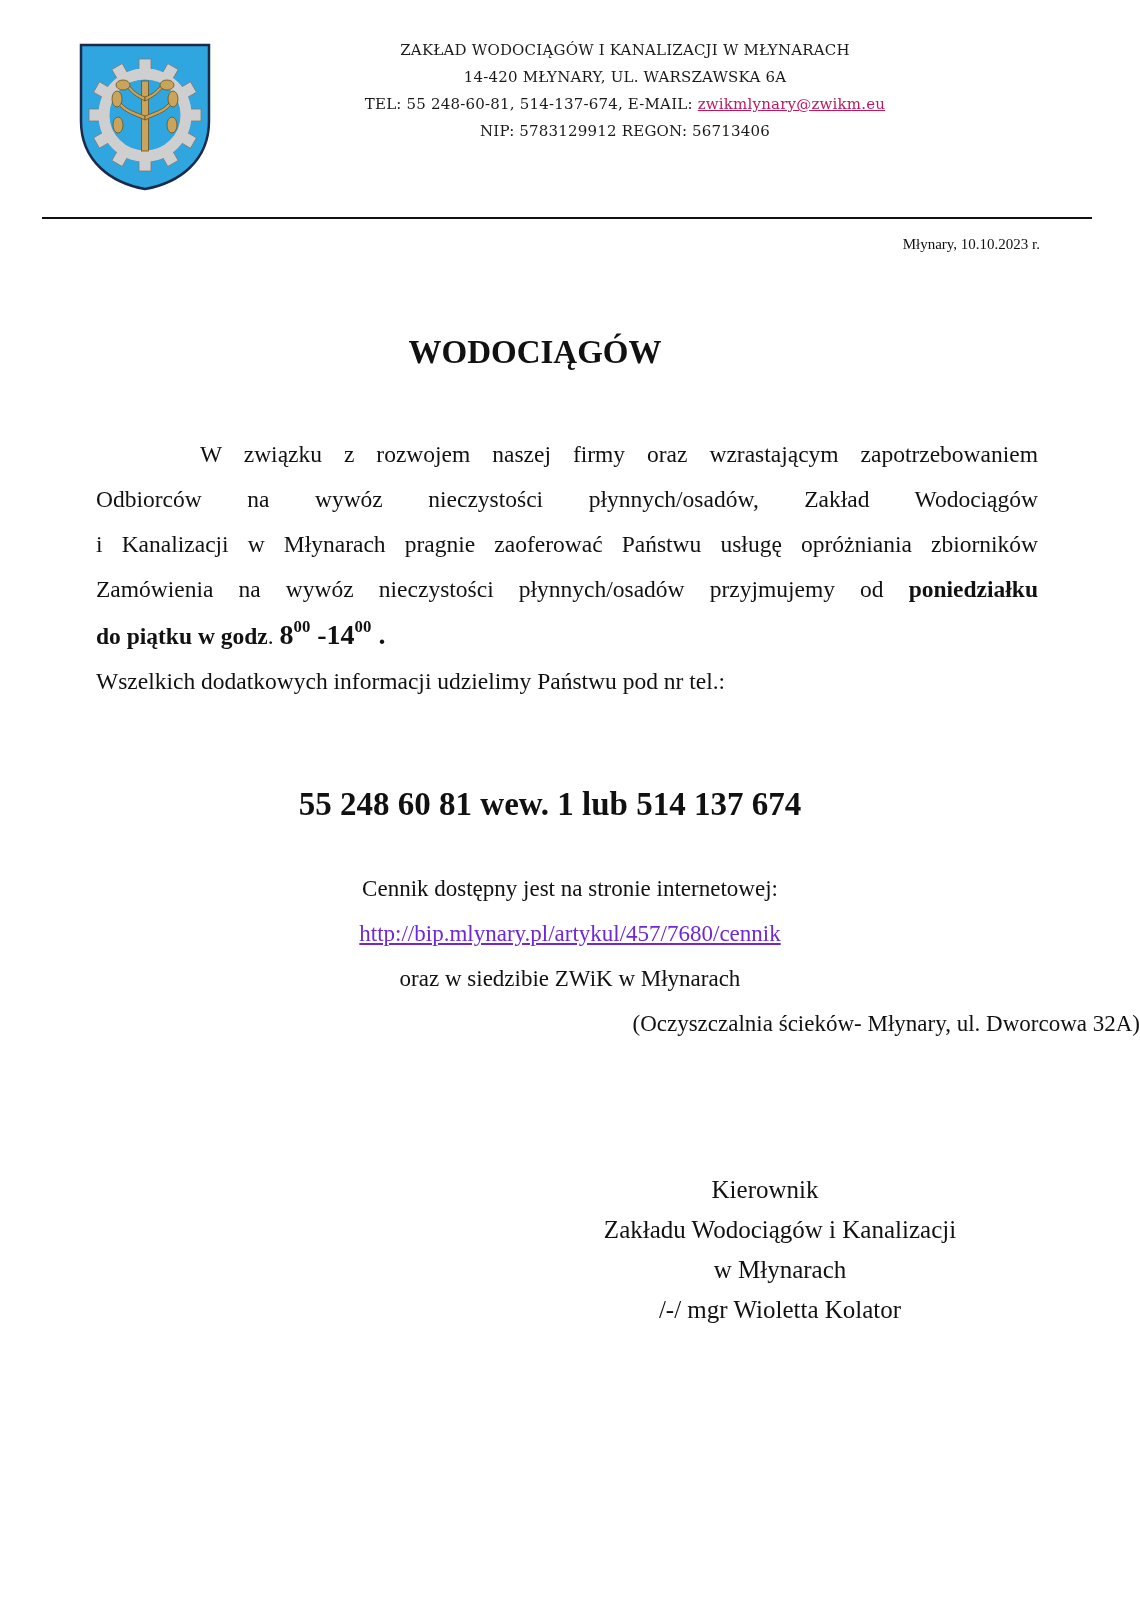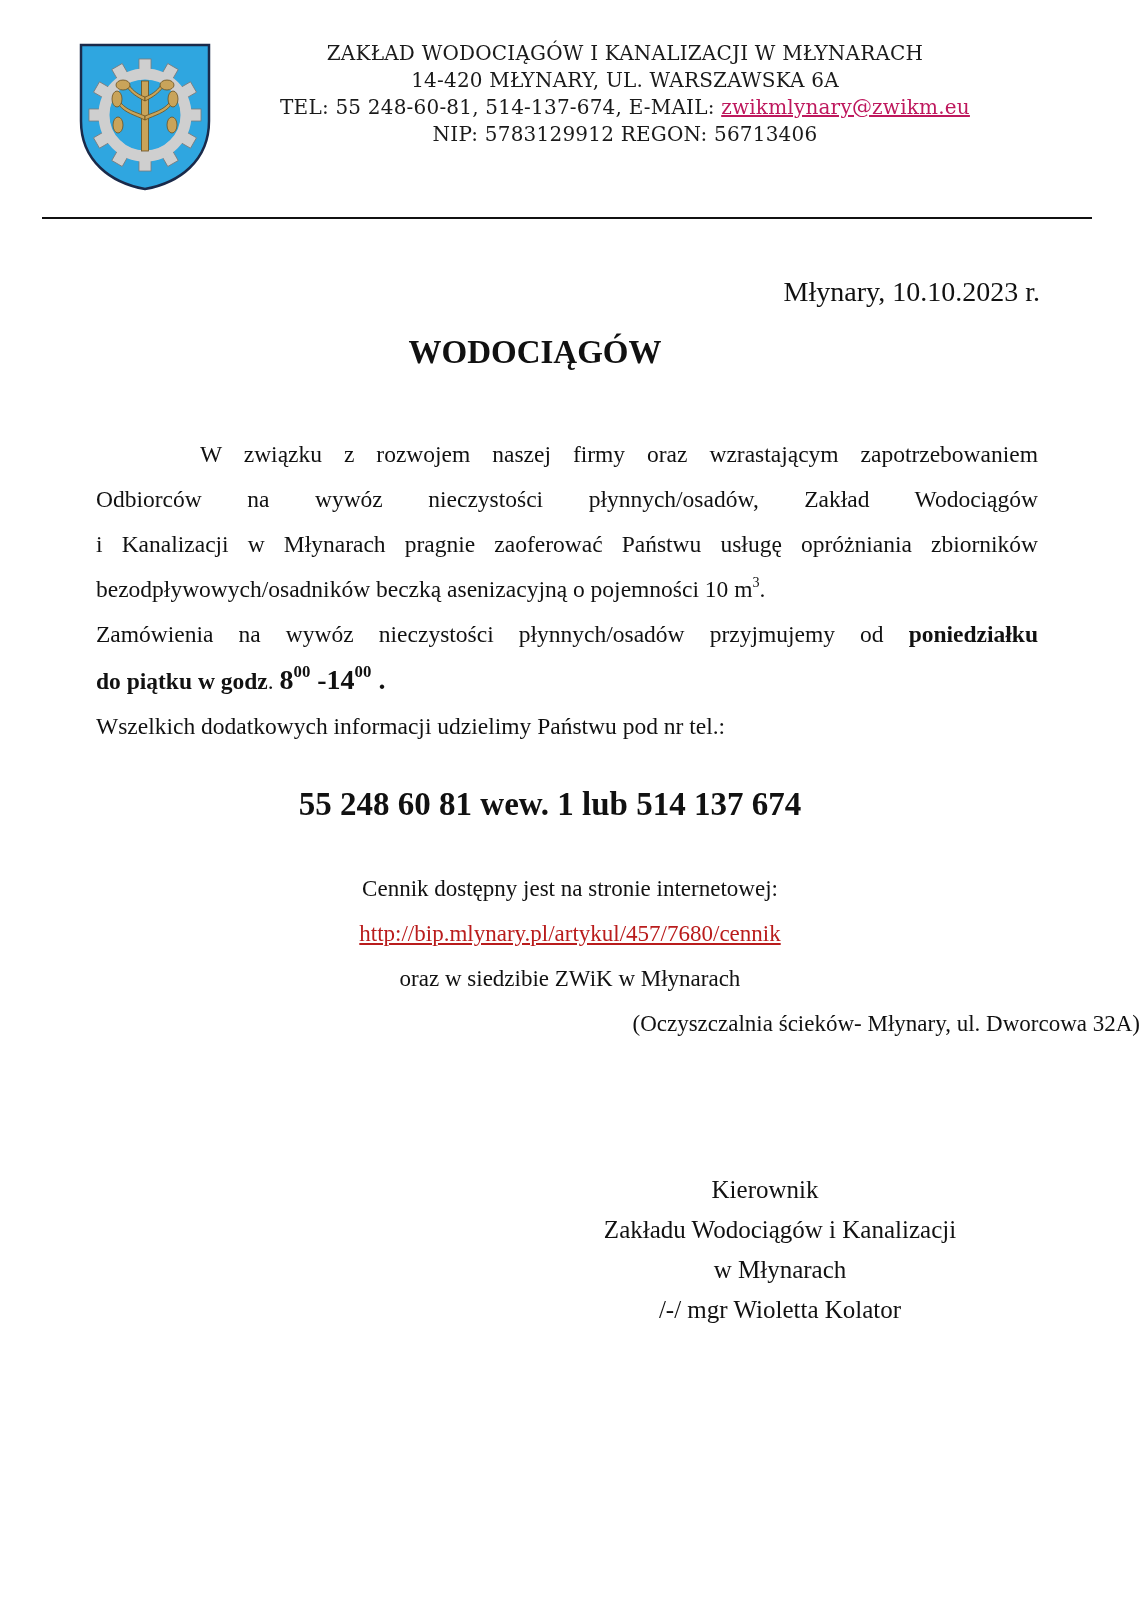--- a/index.html
+++ b/index.html
@@ -1,32 +1,32 @@
 <!DOCTYPE html>
 <html><head>
 <meta charset="utf-8">
 <style>
   html, body { margin:0; padding:0; background:#ffffff; }
   body { width:1140px; height:1612px; position:relative; overflow:hidden;
          font-family:"Liberation Serif", serif; color:#111; }
   .abs { position:absolute; }
   .crest { left:79px; top:43px; width:132px; height:148px; }
   .hdr { left:240px; width:770px; text-align:center; font-family:"DejaVu Serif", serif;
-         font-size:20px; color:#1a1a1a; letter-spacing:0.2px; white-space:nowrap; }
+         font-size:15px; color:#1a1a1a; letter-spacing:0.2px; white-space:nowrap; }
   .hdr a { color:#be185d; text-decoration:underline; }
   .rule { left:42px; top:217px; width:1050px; height:0; border-top:2px solid #111; }
-  .date { right:100px; top:236px; font-size:28px;margin-top:40px; }
+  .date { right:100px; top:236px; font-size:15px; }
   .title { left:0; width:1070px; top:334px; text-align:center; font-weight:bold; font-size:33px; }
   .para { left:96px; width:942px; font-size:23.5px; line-height:45px; text-align:justify; }
   .line { display:block; white-space:nowrap; }
   .jl { text-align-last:justify; display:block; }
   sup { font-size:60%; line-height:0; position:relative; top:-0.1em; vertical-align:super; }
   .phone { left:0; width:1140px; top:786px; text-align:center; font-weight:bold; font-size:33px; padding-left:0; }
   .center { left:0; width:1140px; text-align:center; font-size:23px; }
-  .center a { color:#b91c1c; text-decoration:underline; }
+  .center a { color:#6d28d9; text-decoration:underline; }
   .sign { left:560px; width:440px; text-align:center; font-size:25px; }
   .sign div { height:40px; line-height:40px; }
 </style>
 </head>
 <body>
 
 <svg class="abs crest" viewBox="0 0 132 148">
   <path d="M2 2 H130 V78 C130 118 100 140 66 146 C32 140 2 118 2 78 Z" fill="#2fa6e0" stroke="#1a2a4a" stroke-width="2.5"></path>
   <g transform="translate(66,72)">
     <g fill="#cfcfcf" stroke="#7a7a7a" stroke-width="0.8">
@@ -77,21 +77,20 @@
 <div class="abs rule"></div>
 
 <div class="abs date">Młynary, 10.10.2023 r.</div>
 
 <div class="abs title">WODOCIĄGÓW</div>
 
 <div class="abs para" style="top:432px;">
   <span class="jl" style="padding-left:104px;">W związku z rozwojem naszej firmy oraz wzrastającym zapotrzebowaniem</span>
   <span class="jl">Odbiorców na wywóz nieczystości płynnych/osadów, Zakład Wodociągów</span>
   <span class="jl">i Kanalizacji w Młynarach pragnie zaoferować Państwu usługę opróżniania zbiorników</span>
-  <span class="line"><span>bezodpływowych/osadników beczką asenizacyjną o pojemności 10 m</span><sup>3</sup><span>.</span></span>
   <span class="jl"><span>Zamówienia na wywóz nieczystości płynnych/osadów przyjmujemy od </span><b>poniedziałku</b></span>
   <span class="line"><b>do piątku  w godz</b><span>.</span> <b style="font-size:28px;"><span>8</span><sup>00</sup><span> -14</span><sup>00</sup><span> .</span></b></span>
   <span class="line">Wszelkich dodatkowych informacji udzielimy Państwu pod nr tel.:</span>
 </div>
 
 <div class="abs phone" style="left:-20px;">55 248 60 81 wew. 1 lub 514 137 674</div>
 
 <div class="abs center" style="top:876px;">Cennik dostępny jest na stronie internetowej:</div>
 <div class="abs center" style="top:921px;"><a>http://bip.mlynary.pl/artykul/457/7680/cennik</a></div>
 <div class="abs center" style="top:966px;">oraz w siedzibie ZWiK w Młynarach</div>

